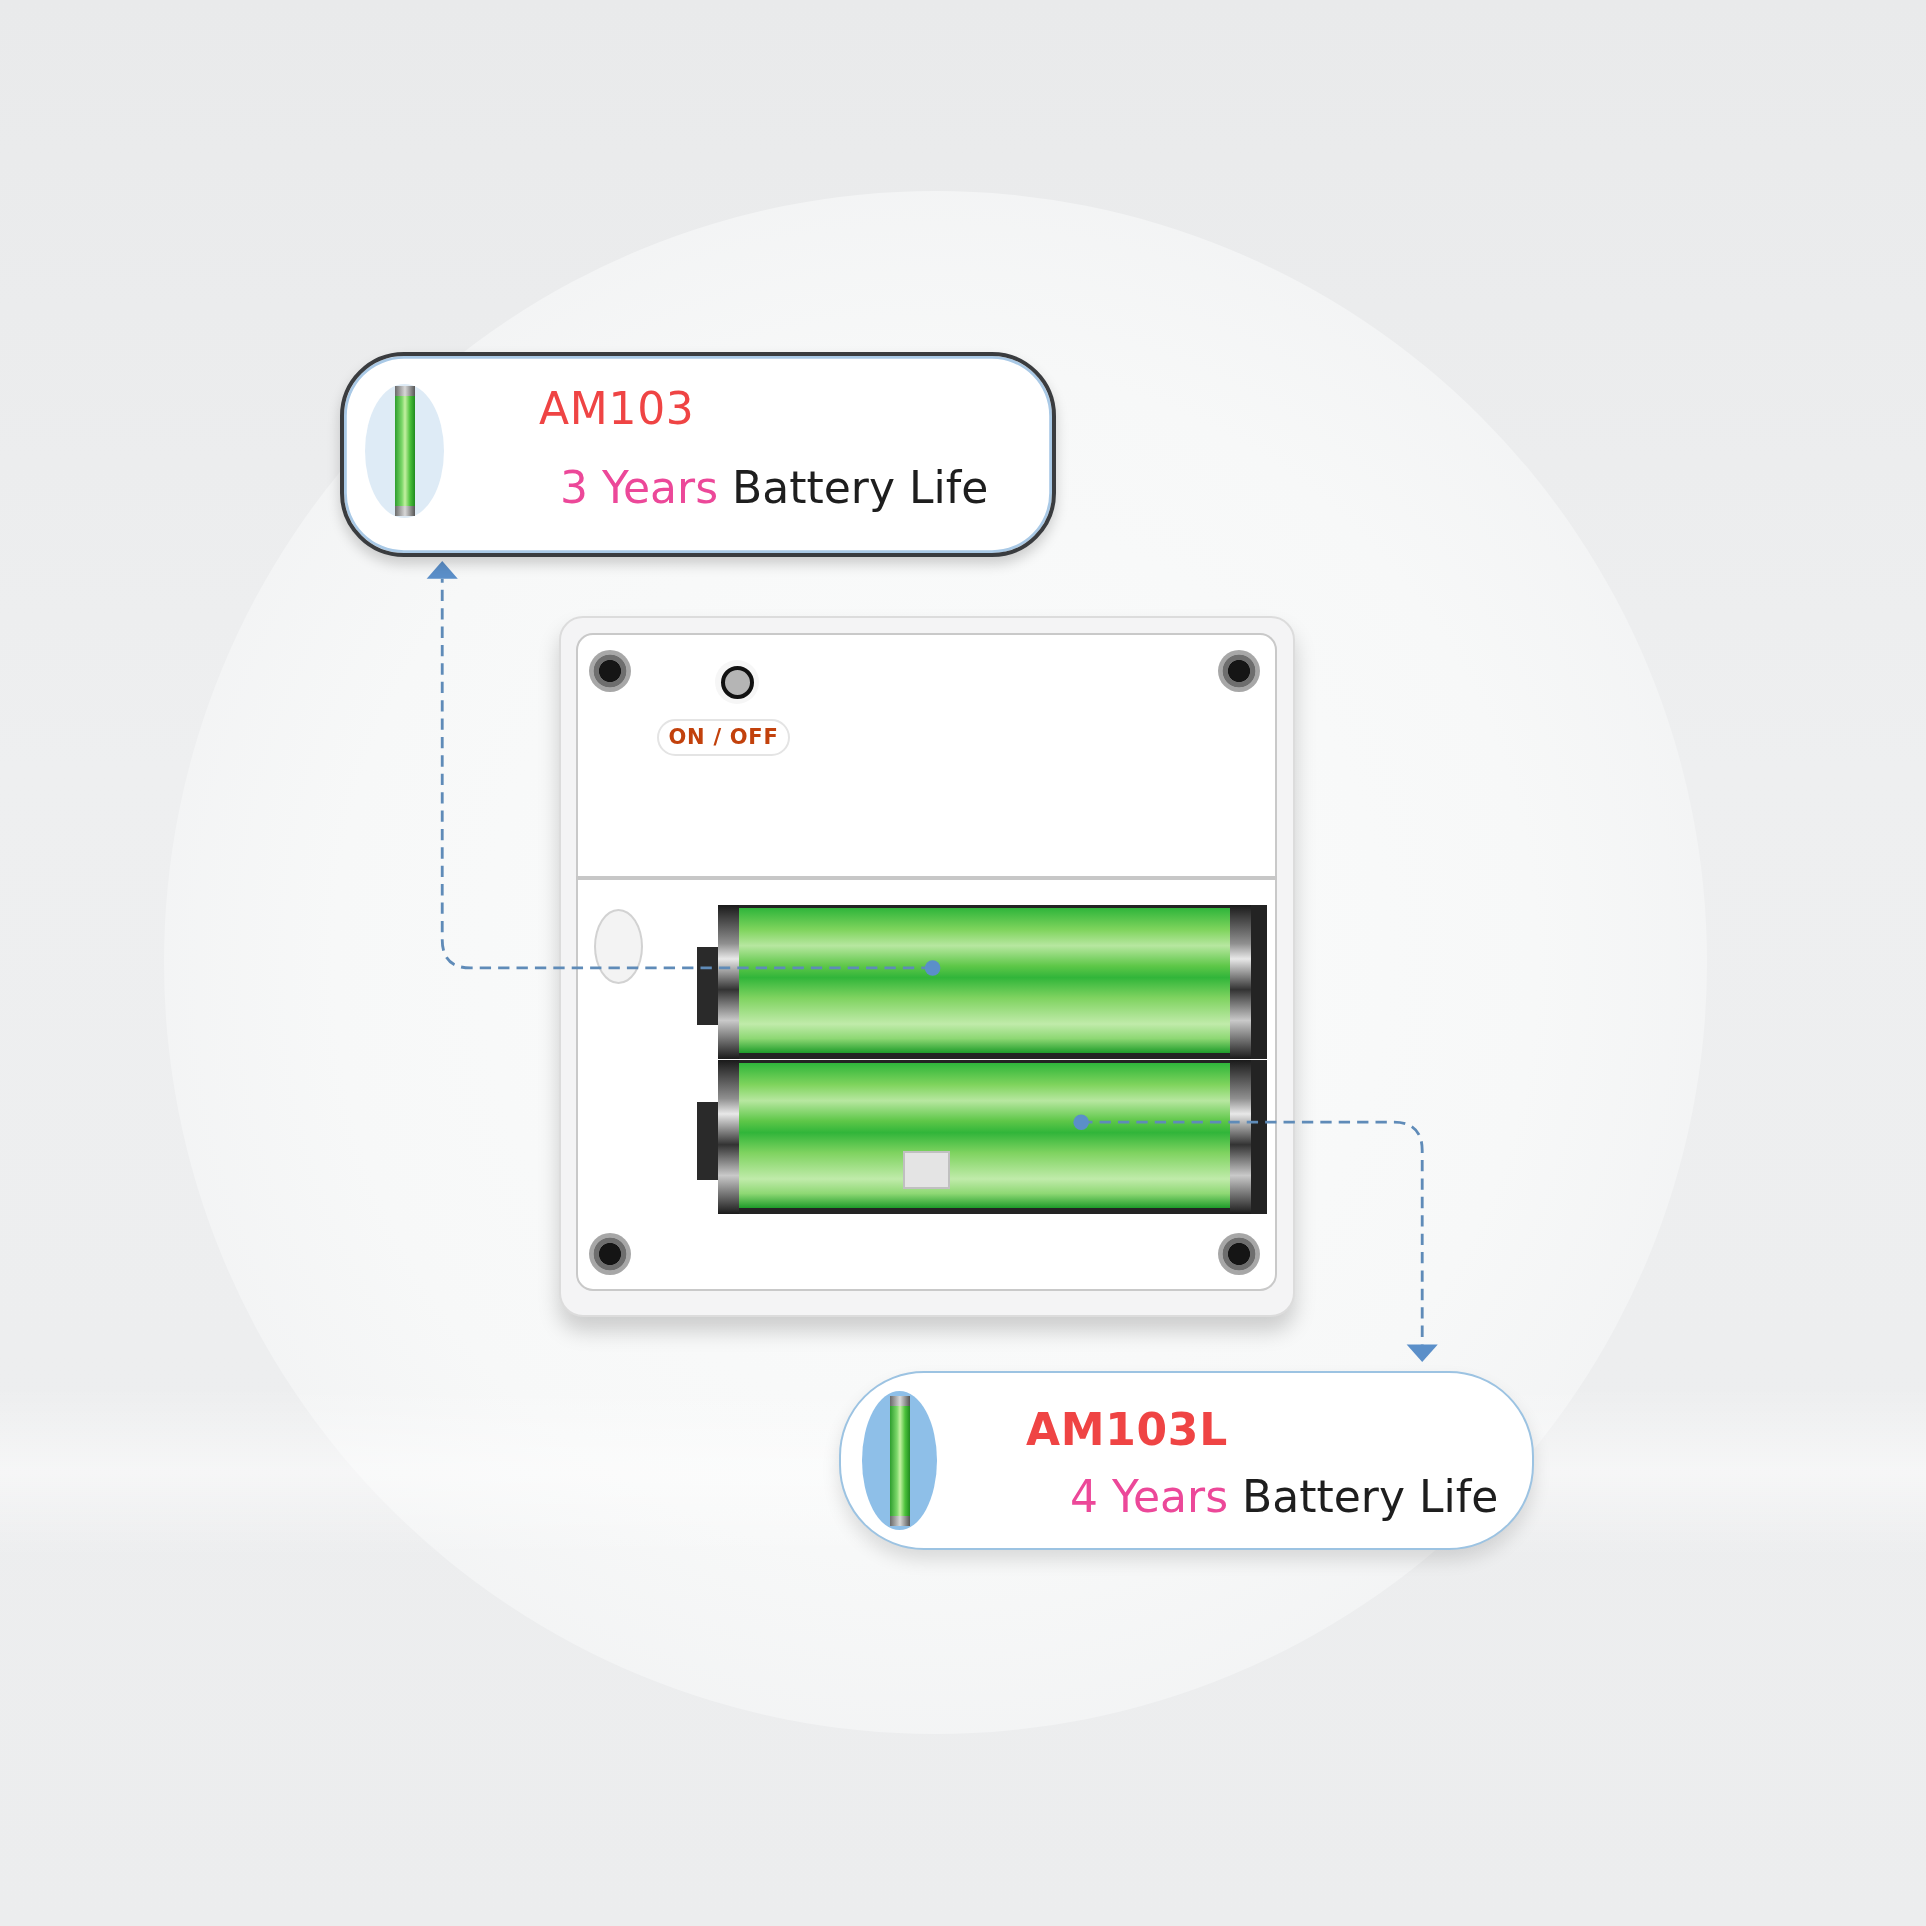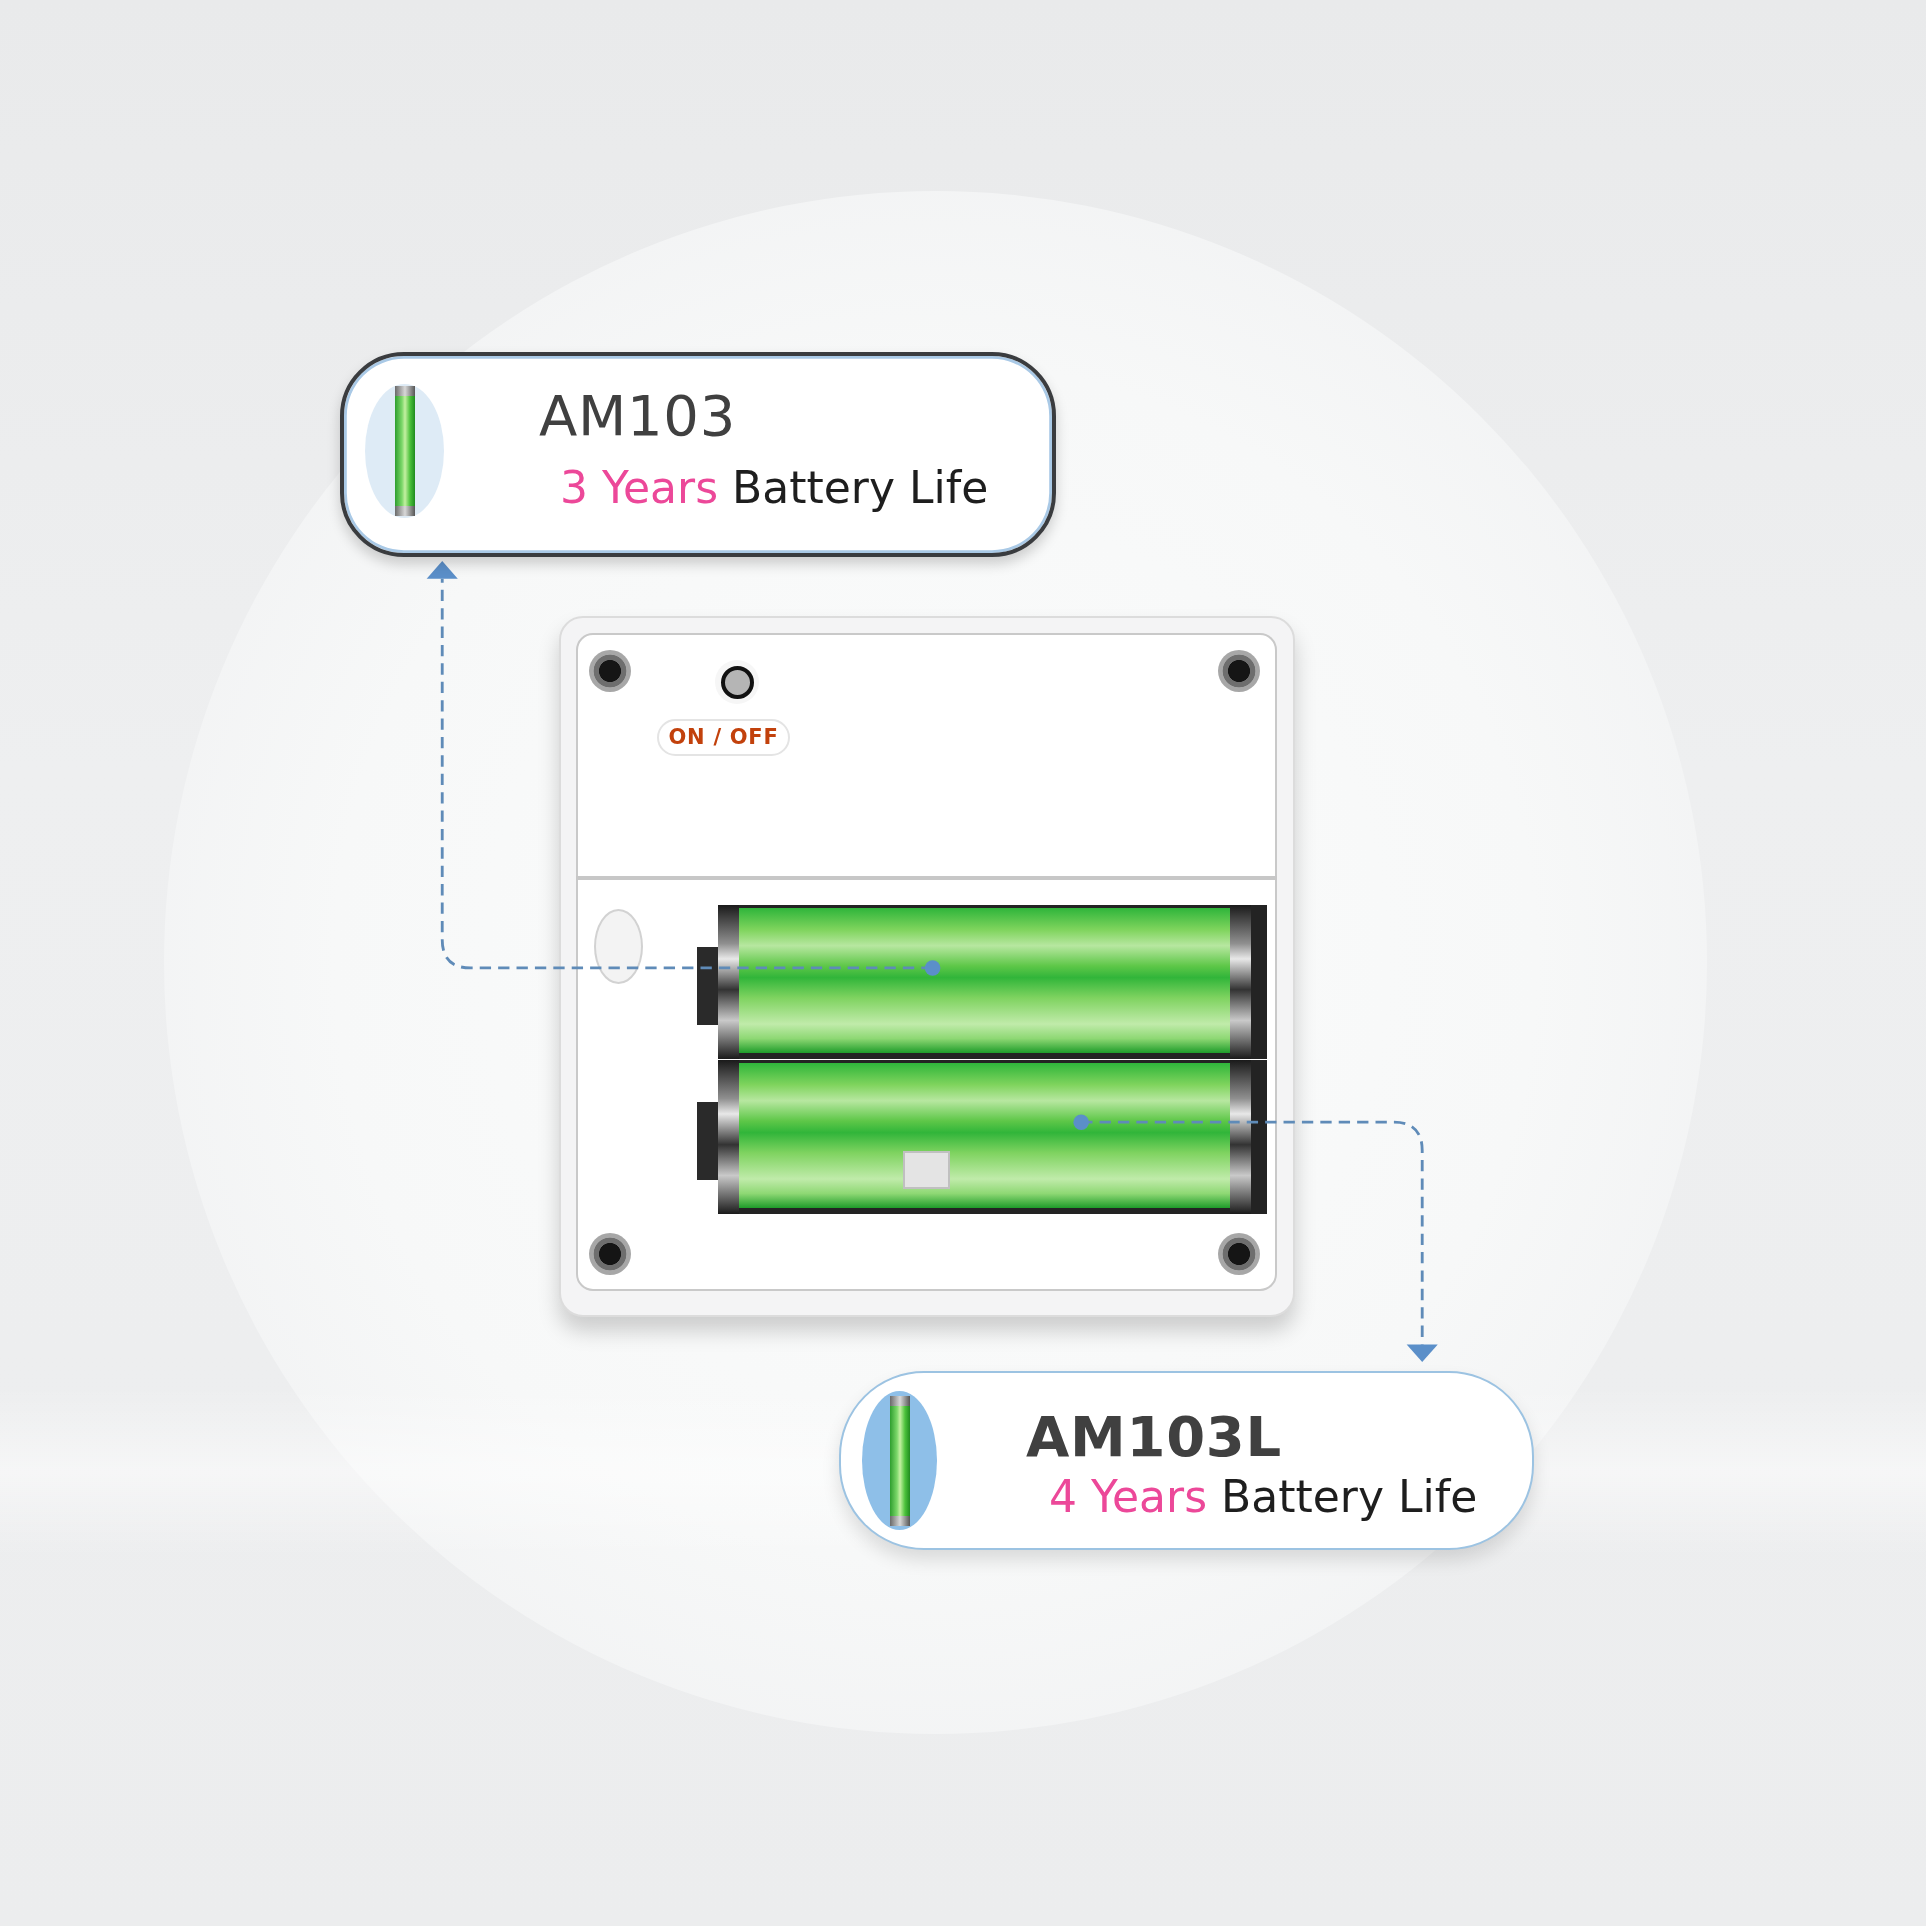--- a/index.html
+++ b/index.html
@@ -17,27 +17,27 @@
     box-shadow:0 7px 12.7px rgba(0,0,0,.18), inset 0 0 0 2.8px #a9c9e6;}
   .card-bot{left:839px;top:1371px;width:695px;height:179px;border:2.8px solid #9cc3e2;
     box-shadow:0 10px 18.4px rgba(0,0,0,.12);border-radius:85px;}
   .badge{position:absolute;border-radius:50%;}
   .card-top .badge{left:21px;top:28px;width:79px;height:134px;background:#deebf6;}
   .card-bot .badge{left:21px;top:18.4px;width:75px;height:139px;background:#8ebfe8;}
   .bat{position:absolute;left:50%;top:50%;transform:translate(-50%,-50%);width:20px;height:130px;}
   .card-top .bat{height:130px;}
   .bat .cap{height:10px;background:linear-gradient(90deg,#6a6a6a,#d8d8d8,#555);}
   .bat .body{height:calc(100% - 20px);background:linear-gradient(90deg,#2e9e2e 0%,#7cd86a 35%,#c4f0a2 50%,#4cc23c 75%,#1f8b1f 100%);}
-  .name{position:absolute;font-size:56px;color:#404040;letter-spacing:0.7px;}
+  .name{position:absolute;font-size:44px;color:#ef4444;letter-spacing:0.7px;}
   .life{position:absolute;font-size:44px;color:#1e1e1e;white-space:nowrap;}
   .life .yrs{color:#ec4899;margin-left:28px;}
   .card-top .name{left:195px;top:27px;}
   .card-top .life{left:188px;top:106px;}
   .card-bot .name{left:185px;top:31px;font-weight:bold;}
-  .card-bot .life{left:180px;top:98px;}
+  .card-bot .life{left:201px;top:98px;}
 
   
   .device{position:absolute;left:559px;top:616px;width:736px;height:715px;}
   .shell{position:absolute;left:0;top:0;width:736px;height:701px;background:#f4f4f5;border-radius:24px;
     box-shadow:0 14px 21px rgba(0,0,0,.18);border:2.1px solid #dcdcdc;box-sizing:border-box;}
   .plate{position:absolute;left:17px;top:17px;width:701px;height:658px;background:#fff;border-radius:17px;border:2.1px solid #c9c9c9;box-sizing:border-box;}
   .upper-split{position:absolute;left:17px;top:260px;width:701px;height:4.2px;background:#c7c7c7;}
   .screw{position:absolute;width:42px;height:42px;border-radius:50%;
     background:radial-gradient(circle,#151515 0 36%,#6e6e6e 38% 54%,#a7a7a7 56% 72%,rgba(0,0,0,0) 74%);}
   .btn{position:absolute;left:156px;top:44px;width:44px;height:44px;border-radius:50%;background:#f6f6f6;

